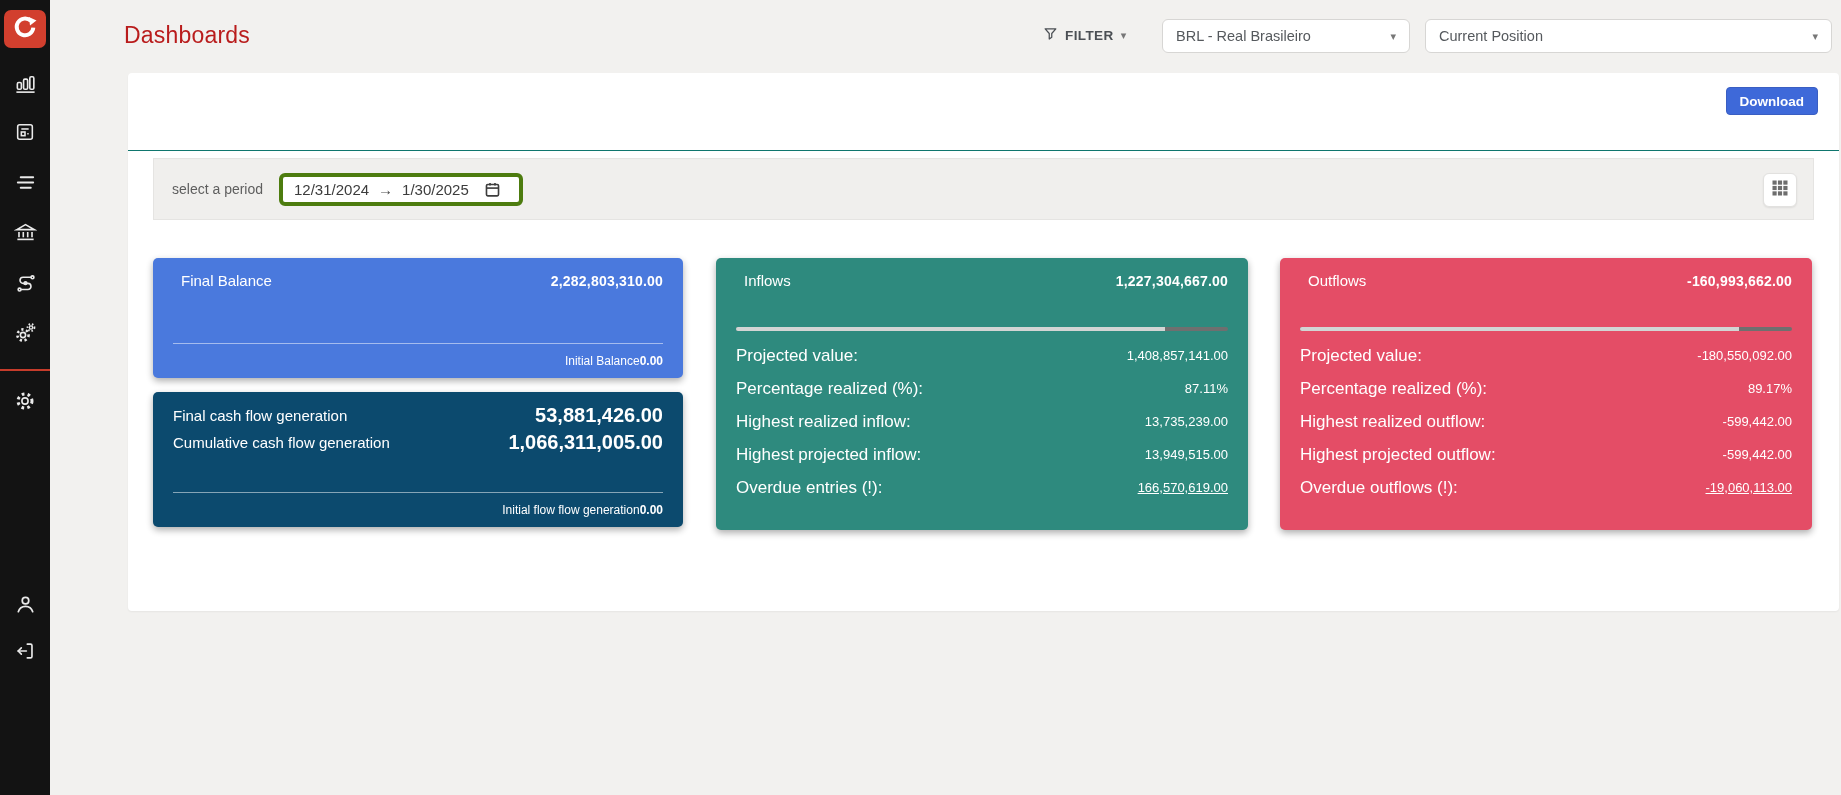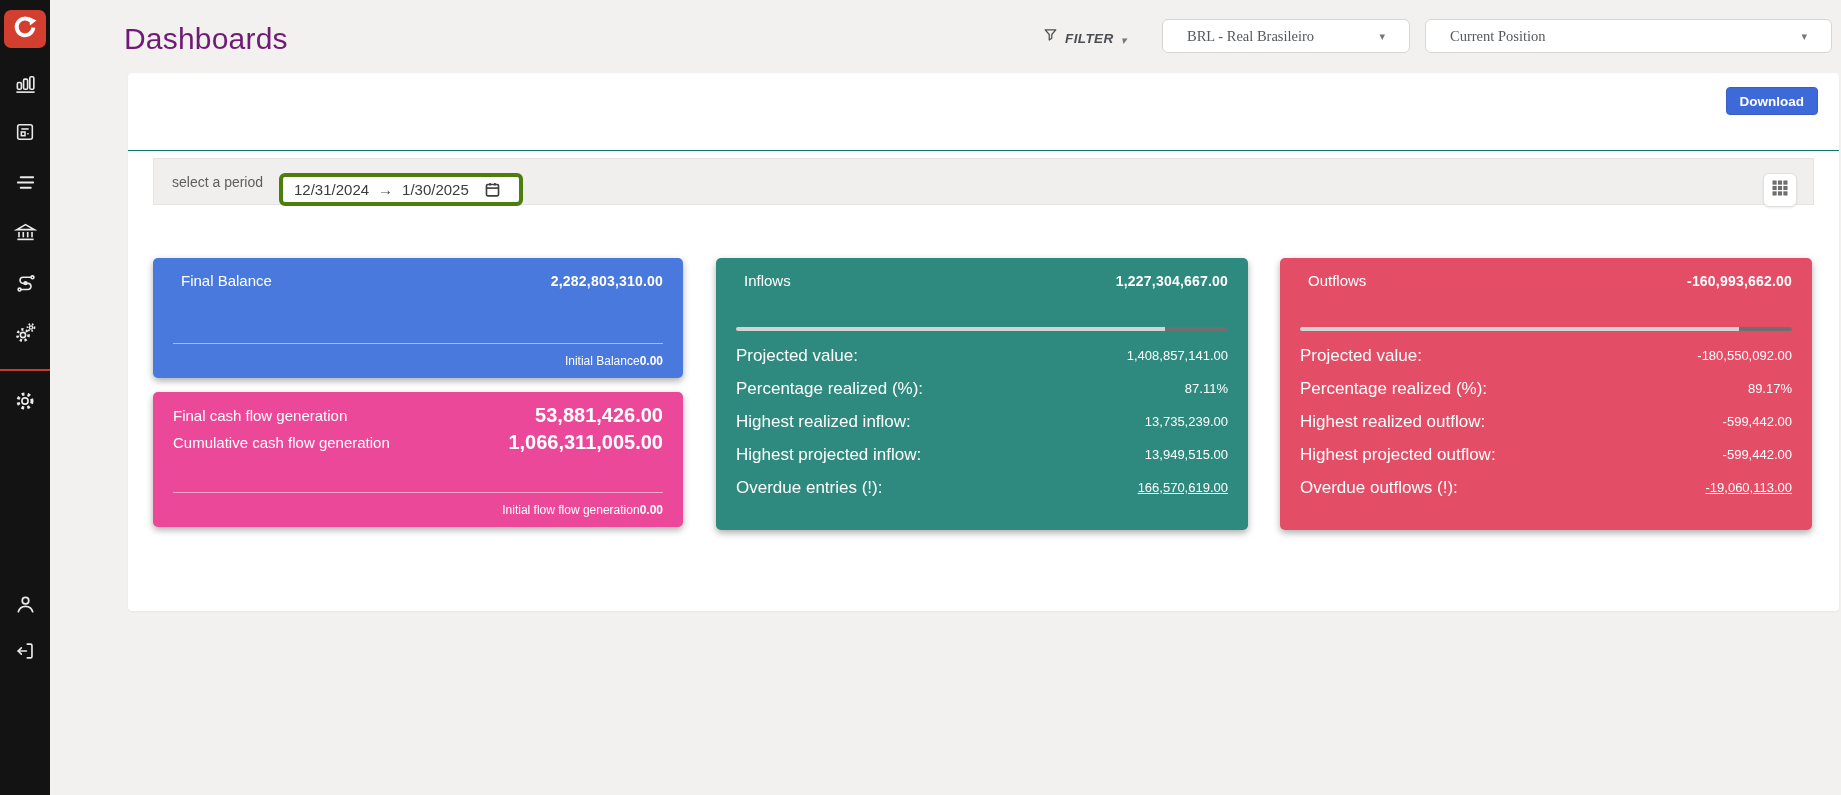--- a/index.html
+++ b/index.html
@@ -9,40 +9,40 @@
 
   
   .sidebar { position:absolute; left:0; top:0; width:50px; height:795px; background:#131313; z-index:5; }
   .logo { position:absolute; left:4px; top:10px; width:42px; height:38px; background:#d23f2e; border-radius:7px;
           display:flex; align-items:center; justify-content:center; cursor:pointer; }
   .side-ic { position:absolute; left:0; width:50px; height:24px; display:flex; align-items:center; justify-content:center; cursor:pointer; }
   .side-ic svg { display:block; }
   .red-divider { position:absolute; left:0; top:369px; width:50px; height:2px; background:#c63c2b; }
 
   
-  .page-title { position:absolute; left:124px; top:22px; font-size:30px; font-weight:400; color:#701a75; letter-spacing:.2px; }
-  .filter-group { position:absolute; left:1043px; top:24px; height:22px; display:flex; align-items:flex-end; gap:7px; cursor:pointer;font-style:italic; }
+  .page-title { position:absolute; left:124px; top:22px; font-size:23px; font-weight:400; color:#b91c1c; letter-spacing:.2px; }
+  .filter-group { position:absolute; left:1043px; top:24px; height:22px; display:flex; align-items:center; gap:7px; cursor:pointer; }
   .filter-label { font-size:13.5px; font-weight:700; color:#4b4f54; letter-spacing:.4px; }
   .caret { font-size:11px; color:#777; line-height:1; }
   .select-box { position:absolute; top:19px; height:34px; background:#fff; border:1px solid #d7d6d4; border-radius:6px;
-                display:flex; align-items:center; justify-content:space-between; padding:0 24px; cursor:pointer;
-                font-size:14.5px; color:#55595d;font-family:Liberation Serif, serif; }
+                display:flex; align-items:center; justify-content:space-between; padding:0 13px; cursor:pointer;
+                font-size:14.5px; color:#55595d; }
   .select-currency { left:1162px; width:248px; }
   .select-view { left:1425px; width:407px; }
 
   
   .panel { position:absolute; left:128px; top:73px; width:1711px; height:538px; background:#ffffff; border-radius:4px;
            box-shadow:0 1px 2px rgba(0,0,0,.05); }
   .panel-header { position:relative; height:78px; border-bottom:1px solid #0f766e; }
   .btn-download { position:absolute; right:21px; top:14px; height:28px; padding:0 13px; background:#3e69d9; color:#fff;
                   border:1px solid #3a5ec2; border-radius:4px; font-size:13.5px; font-weight:700;
                   font-family:"Liberation Sans",sans-serif; cursor:pointer; }
 
   
-  .period-row { position:absolute; left:25px; top:85px; width:1661px; height:47px; background:#f0efed;
+  .period-row { position:absolute; left:25px; top:85px; width:1661px; height:62px; background:#f0efed;
                 border:1px solid #e5e4e2; border-radius:0; display:flex; align-items:center; }
   .period-label { margin-left:18px; font-size:14px; color:#5e5e5e; }
   .date-input { position:absolute; left:125px; top:14px; width:244px; height:33px; background:#fff;
                 border:4px solid #4d7c0f; border-radius:6px; display:flex; align-items:center; gap:9px;
                 padding:0 11px; cursor:text; }
   .date-text { font-size:15px; color:#3c3c3c; }
   .date-arrow { font-size:15px; color:#4a4a4a; }
   .grid-btn { position:absolute; right:16px; top:14px; width:34px; height:34px; background:#fff; border:1px solid #e2e1df;
               border-radius:6px; display:flex; align-items:center; justify-content:center; cursor:pointer;
               box-shadow:0 1px 2px rgba(0,0,0,.08); }
@@ -252,21 +252,21 @@
         <span class="card-value">2,282,803,310.00</span>
       </div>
       <div class="spacer"></div>
       <hr class="hr-light">
       <div class="card-foot">
         <span class="foot-label">Initial Balance</span>
         <span class="foot-value">0.00</span>
       </div>
     </div>
 
-    <div class="card card-yellow" style="background: #ec4899;">
+    <div class="card card-yellow" style="background: #0c4a6e;">
       <div class="stack-rows">
         <div class="stack-row">
           <span class="lbl">Final cash flow generation</span>
           <span class="val">53,881,426.00</span>
         </div>
         <div class="stack-row">
           <span class="lbl">Cumulative cash flow generation</span>
           <span class="val">1,066,311,005.00</span>
         </div>
       </div>

